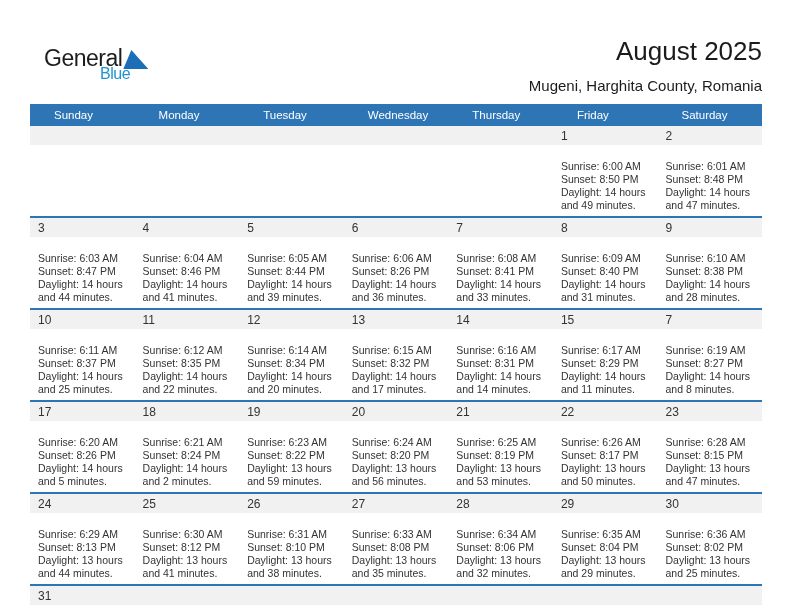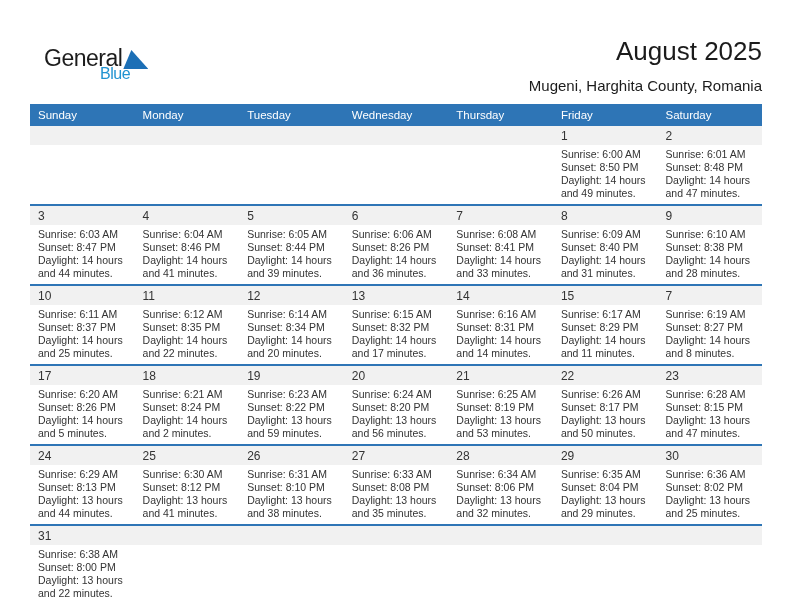--- a/index.html
+++ b/index.html
@@ -24,33 +24,33 @@
 
   
   .title { position: absolute; top: 36px; right: 30px; font-size: 26px; color: #1b1b1b; }
   .subtitle { position: absolute; top: 77px; right: 30px; font-size: 15px; color: #1b1b1b; }
 
   
   .calendar { position: absolute; left: 30px; top: 104px; width: 732px; }
   .weekday-header { display: flex; background: #2E75B6; height: 22px; }
   .weekday-cell {
     flex: 1 1 0; color: #ffffff; font-size: 11.5px;
-    padding-left: 8px; display: flex; align-items: center;
+    padding-left: 24px; display: flex; align-items: center;
     box-sizing: border-box;
   }
   .week { border-top: 2px solid #2E75B6; }
   .week:first-child { border-top: none; }
   .band { display: flex; background: #F1F1F1; height: 19px; }
   .band-cell {
     flex: 1 1 0; font-size: 12px; color: #333333;
     padding-left: 8px; display: flex; align-items: center;
     box-sizing: border-box;
   }
   .content { display: flex; }
-  .cell { flex: 1 1 0; padding: 3px 4px 4px 8px; min-height: 52px; box-sizing: border-box; }
+  .cell { flex: 1 1 0; padding: 3px 4px 4px 8px; min-height: 52px; box-sizing: border-box; margin-top: 12px; }
   .line { font-size: 10.5px; line-height: 13px; color: #333333; white-space: nowrap; }
 </style>
 </head>
 <body>
 
 <div class="logo">
   <div class="logo-row">
     <span class="logo-general">General</span>
     <span class="logo-triangle"></span>
   </div>

